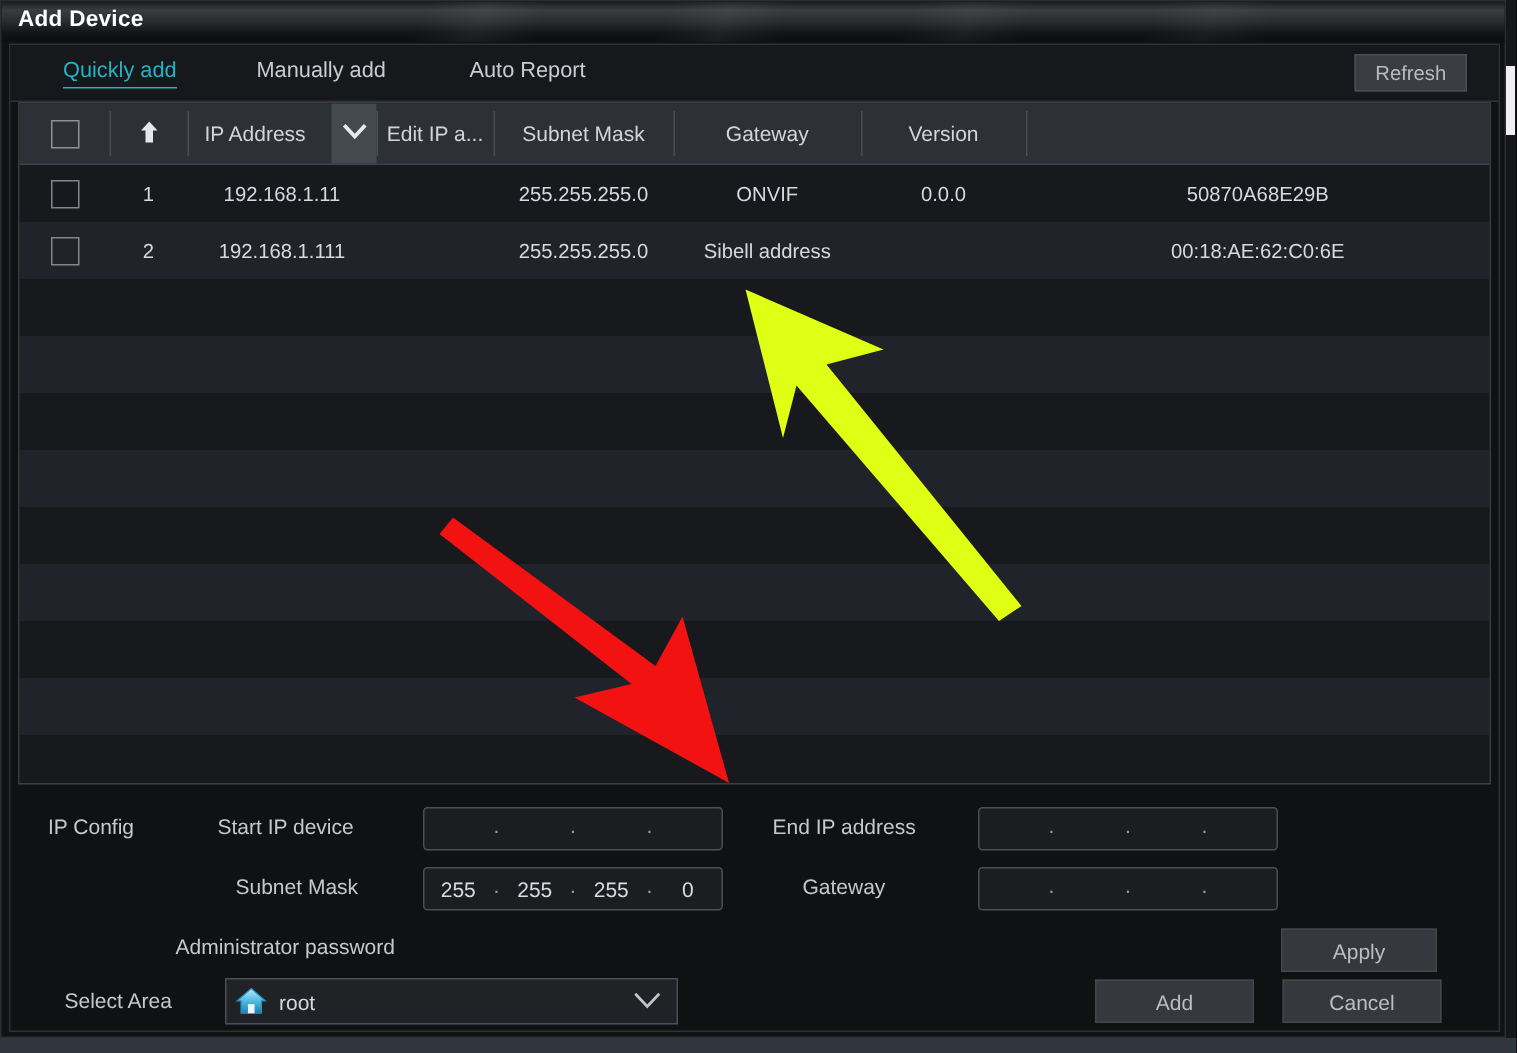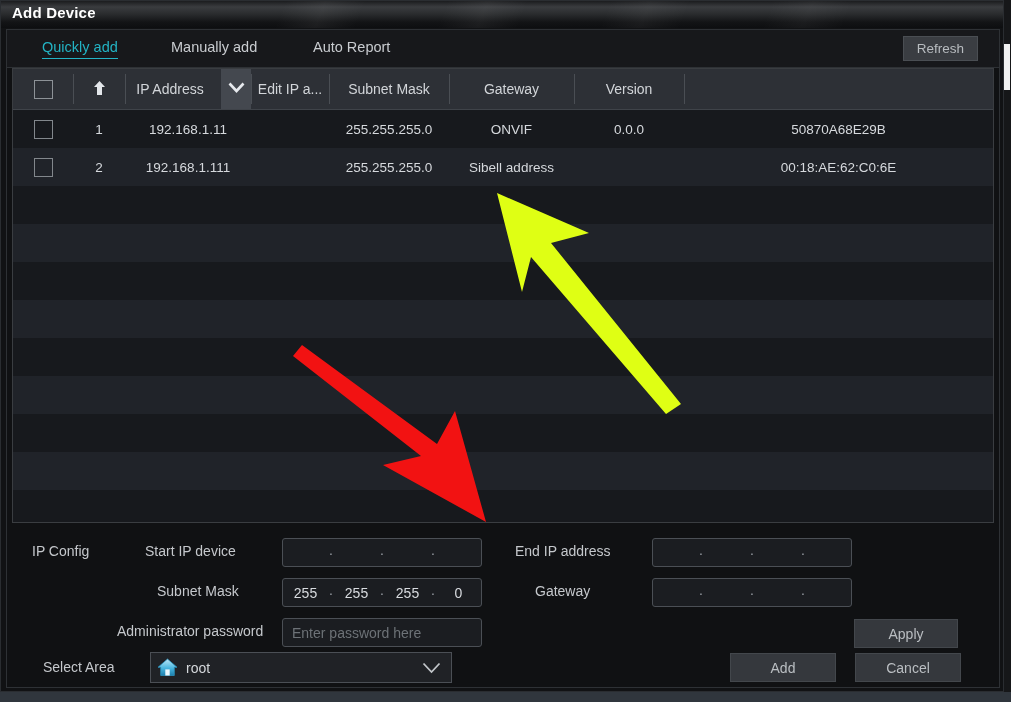--- a/index.html
+++ b/index.html
@@ -408,21 +408,20 @@
           <span class="ipseg"></span>
           <span class="ipdot">.</span>
           <span class="ipseg"></span>
           <span class="ipdot">.</span>
           <span class="ipseg"></span>
           <span class="ipdot">.</span>
           <span class="ipseg"></span>
         </div>
 
         <div class="lbl" style="left:105px;top:97px;">Administrator password</div>
-        <div class="pwd-field" style="left:270px;top:92px;width:200px;">Enter password here</div>
 
         <div class="apply-btn">Apply</div>
       </div>
 
       <div class="footer">
         <div class="footer-lbl">Select Area</div>
         <div class="area-select">
           <span class="home-icon">
             <svg width="21" height="19" viewBox="0 0 21 19" aria-hidden="true">
               <defs>

